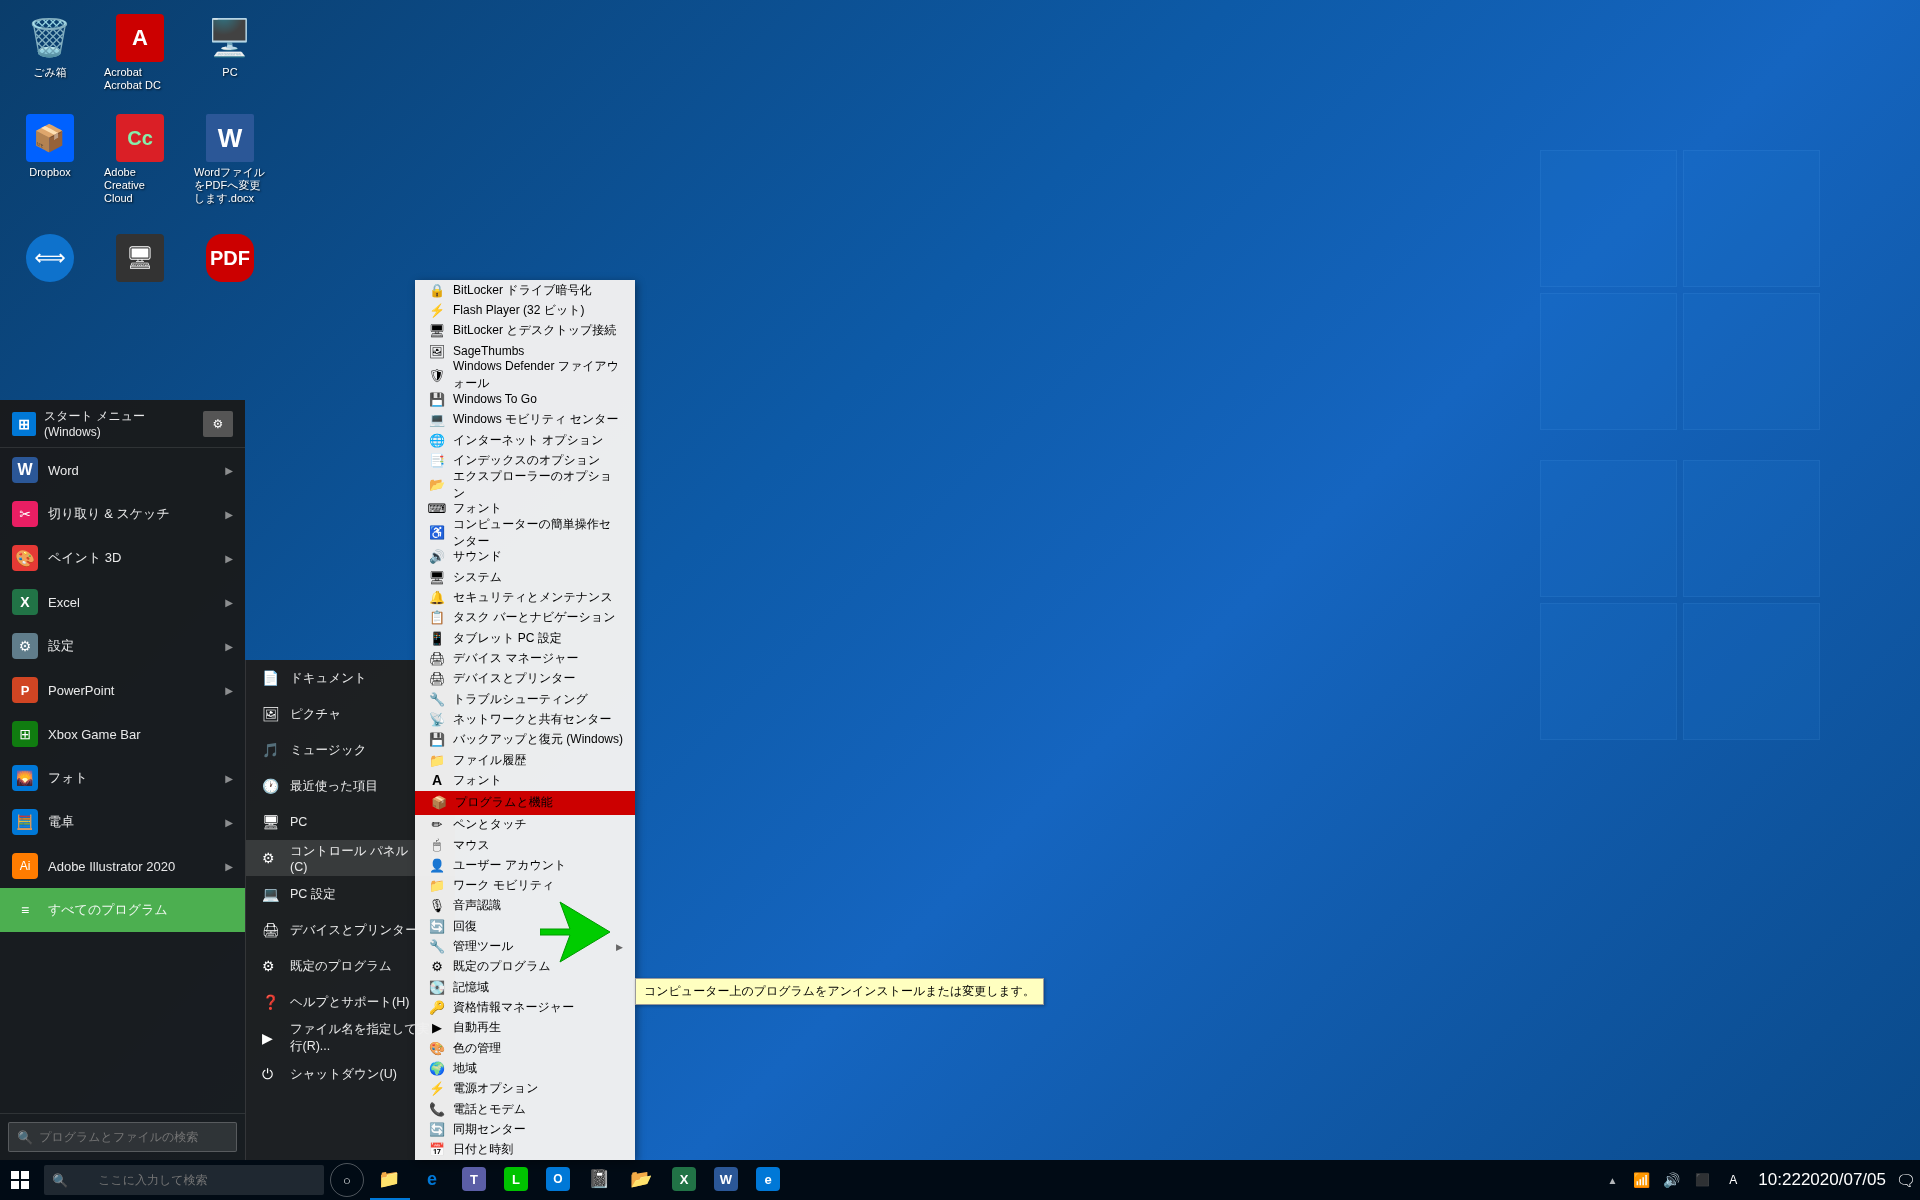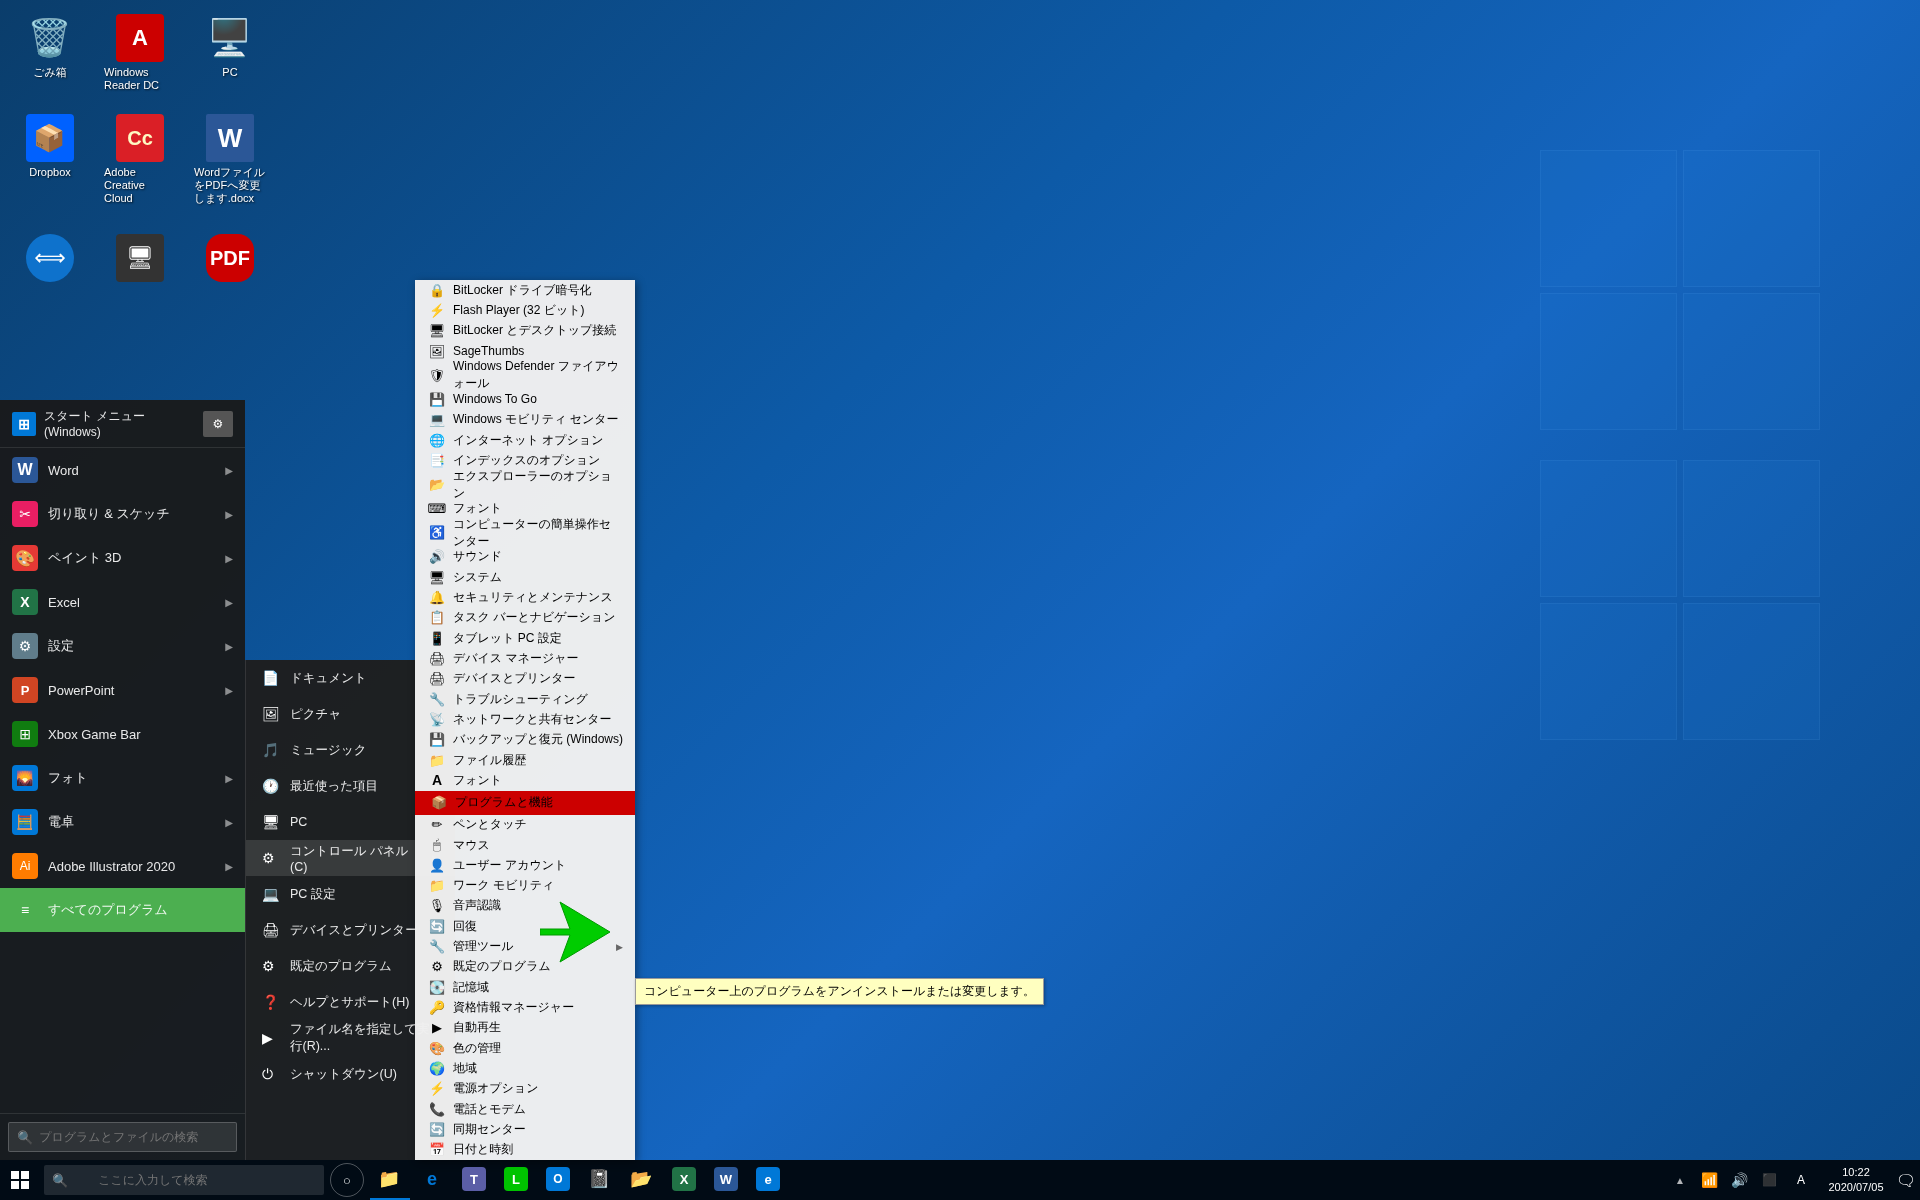--- a/index.html
+++ b/index.html
@@ -128,25 +128,25 @@
       height: 28px;
       display: flex;
       align-items: center;
       justify-content: center;
       cursor: pointer;
       color: white;
       font-size: 13px;
     }
     .taskbar-clock {
       display: flex;
-      flex-direction: column;
+      flex-direction: row;
       align-items: center;
       justify-content: center;
       color: white;
-      font-size: 11px;
+      font-size: 17px;
       margin: 0 6px;
       line-height: 1.4;
       min-width: 60px;
       cursor: pointer;
     }
     .taskbar-notification {
       width: 28px;
       height: 40px;
       display: flex;
       align-items: center;
@@ -354,35 +354,35 @@
     <div style="background:rgba(30,120,210,0.6); border:1px solid rgba(100,180,255,0.4);"></div>
   </div>
 
   <div style="position:absolute; top:10px; left:10px; display:flex; gap:10px;">
     <div class="desktop-icon">
       <div class="icon-img" style="font-size:36px;">🗑️</div>
       <div class="icon-label">ごみ箱</div>
     </div>
     <div class="desktop-icon">
       <div class="icon-img" style="background:#cc0000; border-radius:4px; width:48px; height:48px; display:flex; align-items:center; justify-content:center; color:white; font-size:22px; font-weight:bold;">A</div>
-      <div class="icon-label">Windows Reader DC</div>
+      <div class="icon-label">Acrobat Acrobat DC</div>
     </div>
     <div class="desktop-icon">
       <div class="icon-img" style="font-size:36px;">🖥️</div>
       <div class="icon-label">PC</div>
     </div>
   </div>
 
   <div style="position:absolute; top:110px; left:10px; display:flex; gap:10px;">
     <div class="desktop-icon">
       <div class="icon-img" style="background:#0061ff; border-radius:4px; width:48px; height:48px; display:flex; align-items:center; justify-content:center; color:white; font-size:26px;">📦</div>
       <div class="icon-label">Dropbox</div>
     </div>
     <div class="desktop-icon">
-      <div class="icon-img" style="background:#da1f26; border-radius:4px; width:48px; height:48px; display:flex; align-items:center; justify-content:center; color:#fef9c3; font-size:20px; font-weight:bold;">Cc</div>
+      <div class="icon-img" style="background:#da1f26; border-radius:4px; width:48px; height:48px; display:flex; align-items:center; justify-content:center; color:#86efac; font-size:20px; font-weight:bold;">Cc</div>
       <div class="icon-label">Adobe Creative Cloud</div>
     </div>
     <div class="desktop-icon">
       <div class="icon-img" style="background:#2b5797; border-radius:2px; width:48px; height:48px; display:flex; align-items:center; justify-content:center; color:white; font-size:26px; font-weight:bold;">W</div>
       <div class="icon-label">WordファイルをPDFへ変更します.docx</div>
     </div>
   </div>
 
   <div style="position:absolute; top:230px; left:10px; display:flex; gap:10px;">
     <div class="desktop-icon">

